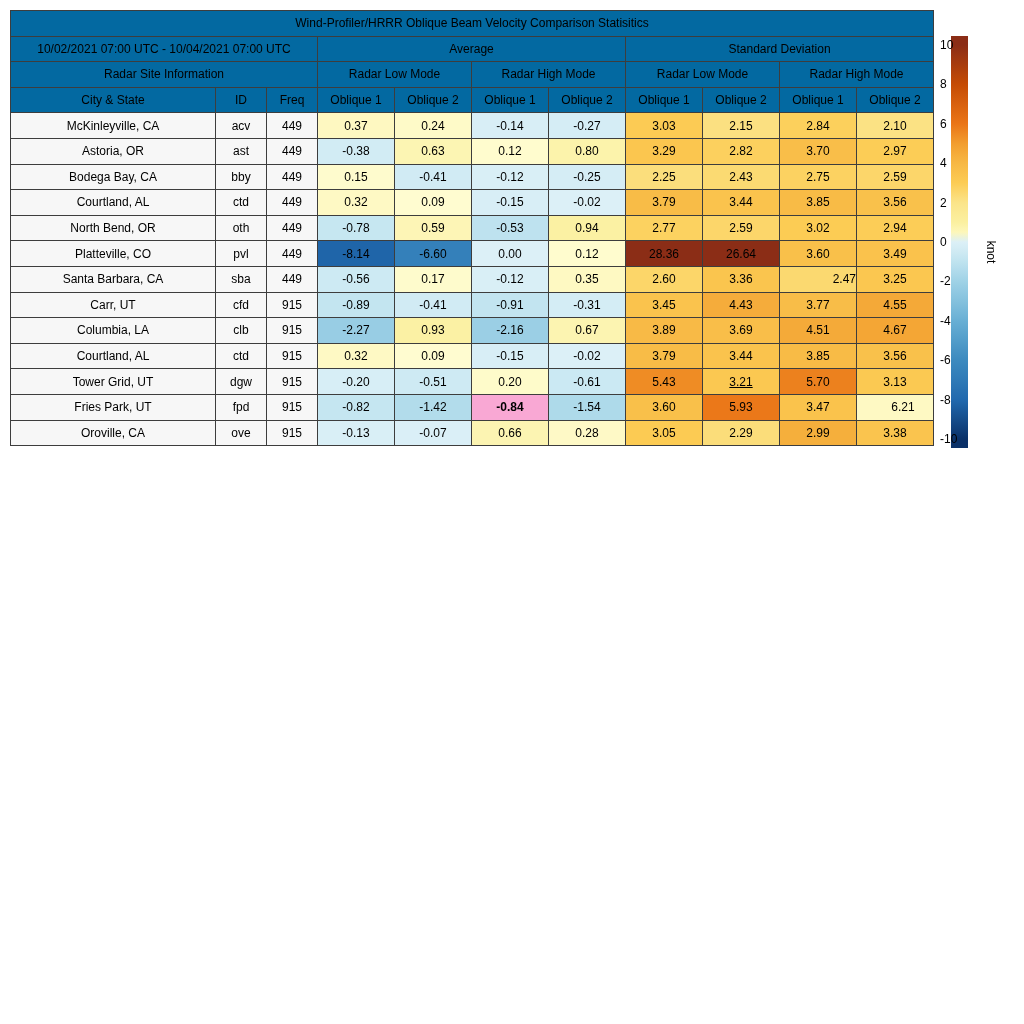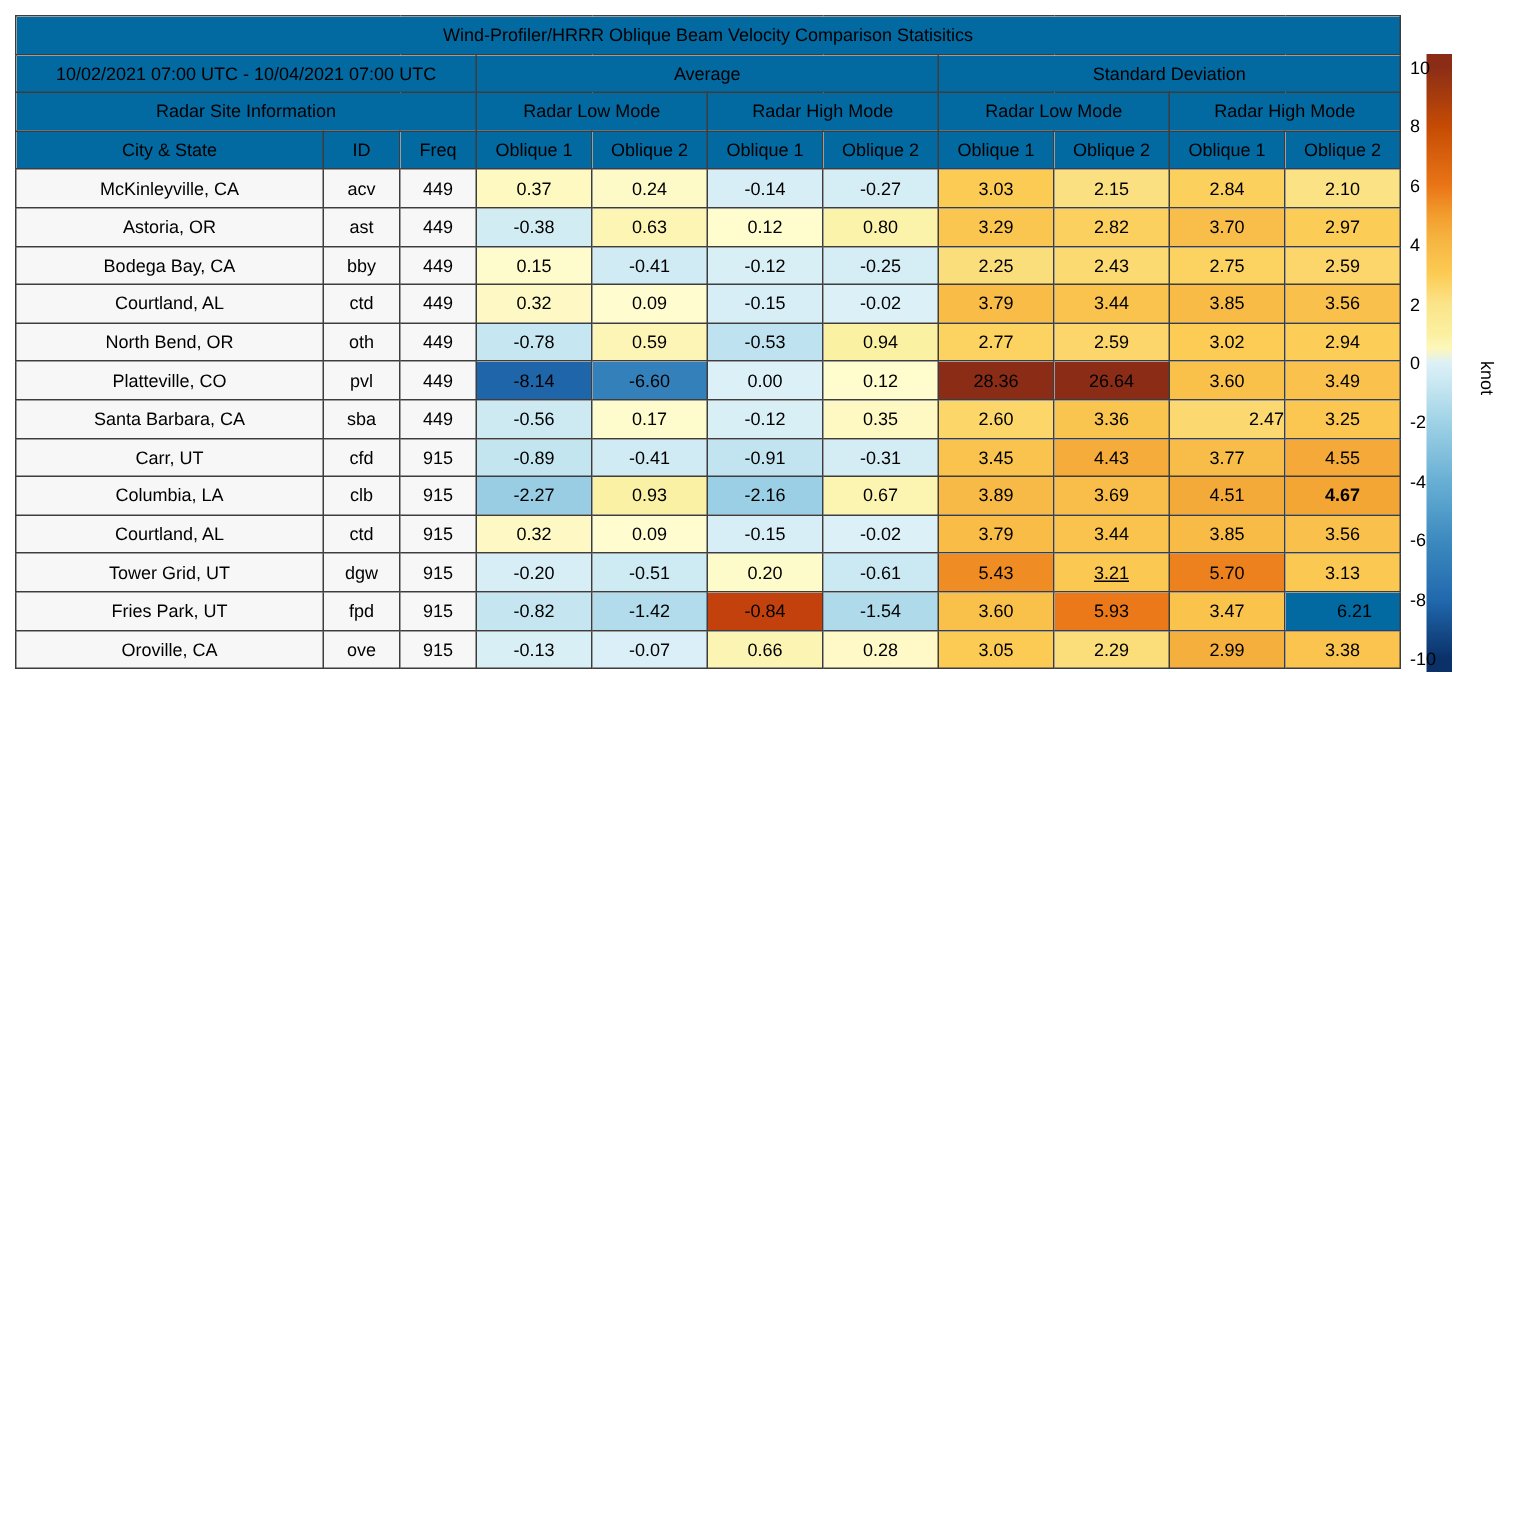--- a/index.html
+++ b/index.html
@@ -189,21 +189,21 @@
           <td class="lbl">Columbia, LA</td>
           <td class="lbl">clb</td>
           <td class="lbl">915</td>
           <td style="background: rgb(152, 205, 228);">-2.27</td>
           <td style="background: rgb(251, 241, 164);">0.93</td>
           <td style="background: rgb(155, 207, 229);">-2.16</td>
           <td style="background: rgb(252, 244, 177);">0.67</td>
           <td style="background: rgb(248, 186, 70);">3.89</td>
           <td style="background: rgb(249, 190, 73);">3.69</td>
           <td style="background: rgb(244, 170, 57);">4.51</td>
-          <td style="background: rgb(244, 166, 53); font-weight: bold;">4.67</td>
+          <td style="background: rgb(244, 166, 53);">4.67</td>
         </tr>
         <tr>
           <td class="lbl">Courtland, AL</td>
           <td class="lbl">ctd</td>
           <td class="lbl">915</td>
           <td style="background: rgb(254, 249, 196);">0.32</td>
           <td style="background: rgb(255, 252, 208);">0.09</td>
           <td style="background: rgb(216, 238, 246);">-0.15</td>
           <td style="background: rgb(220, 240, 247);">-0.02</td>
           <td style="background: rgb(248, 188, 71);">3.79</td>
@@ -223,26 +223,26 @@
           <td style="background: rgb(251, 200, 81); text-decoration: underline;">3.21</td>
           <td style="background: rgb(236, 129, 30);">5.70</td>
           <td style="background: rgb(251, 201, 82);">3.13</td>
         </tr>
         <tr>
           <td class="lbl">Fries Park, UT</td>
           <td class="lbl">fpd</td>
           <td class="lbl">915</td>
           <td style="background: rgb(197, 230, 241);">-0.82</td>
           <td style="background: rgb(178, 220, 235);">-1.42</td>
-          <td style="background: #c2410c;">-0.84</td>
+          <td style="background: #f9a8d4; font-weight: bold;">-0.84</td>
           <td style="background: rgb(174, 218, 234);">-1.54</td>
           <td style="background: rgb(249, 192, 74);">3.60</td>
           <td style="background: rgb(235, 120, 25);">5.93</td>
           <td style="background: rgb(250, 195, 76);">3.47</td>
-          <td style="background: #0369a1; padding-left: 16px;">6.21</td>
+          <td style="background: #fef9c3; padding-left: 16px;">6.21</td>
         </tr>
         <tr>
           <td class="lbl">Oroville, CA</td>
           <td class="lbl">ove</td>
           <td class="lbl">915</td>
           <td style="background: rgb(217, 239, 246);">-0.13</td>
           <td style="background: rgb(218, 239, 247);">-0.07</td>
           <td style="background: rgb(252, 244, 178);">0.66</td>
           <td style="background: rgb(254, 249, 198);">0.28</td>
           <td style="background: rgb(252, 203, 83);">3.05</td>

